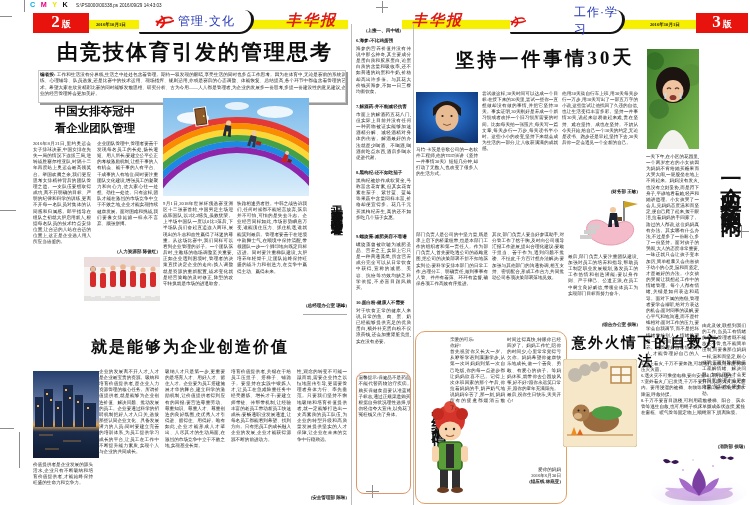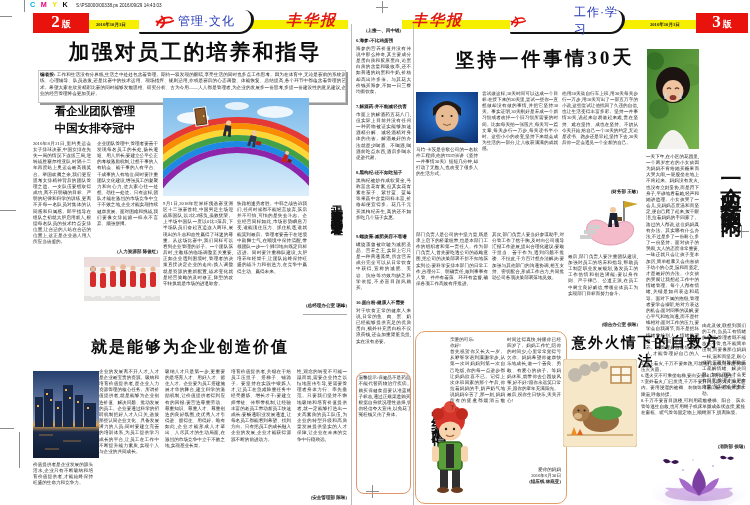--- a/index.html
+++ b/index.html
@@ -92,32 +92,32 @@
     <span class="sect">工作·学习</span>
   </div>
   <div class="col" style="left:650px;top:21px;width:70px;height:8px;">
     <div class="s bold">2016年10月1日</div>
   </div>
   <div class="abs redbox" style="left:696px;top:13px;width:52px;height:20px;">
     <span style="font-size:17px;line-height:1;">3</span>
     <span style="font-size:9px;margin-left:2px;">版</span>
   </div>
 
-  <div class="abs headline" style="left:50px;top:38px;width:290px;font-size:21px;letter-spacing:2px;">加强对员工的培养和指导</div>
+  <div class="abs headline" style="left:50px;top:38px;width:290px;font-size:21px;letter-spacing:2px;">由竞技体育引发的管理思考</div>
 
   <div class="col ednote" style="left:38px;top:70px;width:306px;height:31px;">
     <div class="s" style="padding:1px 2px;">
       <span style="font-weight:bold">编者按:</span>
       <span>工作和生活没有分界线,生活之中处处包含着管理。期待一双发现的眼睛,享受生活的同时也多点工作思考。因为在体育中,无论是赛前的系统训练、心理辅导、队员选拔,还是比赛中的技术运用、现场指挥、规则适用,亦或是赛后的心态调整、体能恢复、总结提高,各个环节中都蕴含着管理的艺术。希望大家在欣赏精彩比赛的同时能够发散思维、研究分析、古为今用——人人都是管理者,为企业的发展多一份思考,多提一份建设性的意见建议,企业的经营管理将会更加美好。</span>
     </div>
   </div>
 
   <div class="abs headline" style="left:36px;top:103px;width:118px;font-size:11.5px;line-height:1.45;">
-    <div>看企业团队管理</div>
-      <div>中国女排夺冠中</div>
+    <div>中国女排夺冠中</div>
+      <div>看企业团队管理</div>
   </div>
   <div class="col" style="left:33px;top:140px;width:58px;height:114px;">
       <div class="s">2016年8月21日,里约奥运会女子排球决赛,中国女排在先失一局的情况下连扳三局,逆转战胜塞尔维亚队,时隔十二年再度站上奥运会最高领奖台。举国欢腾之余,我们更应思考女排精神背后的团队管理之道。一支队伍要想取得成功,离不开明确的目标、严明的纪律和科学的训练,更离不开每一名队员对集体的认同感和归属感。郎平指导在组队之初就大胆启用新人,根据每名队员的技术特点安排位置,让合适的人站在合适的位置上,这正是企业选人用人所应当借鉴的。</div>
     </div>
   <div class="col" style="left:97px;top:140px;width:61px;height:106px;">
       <div class="s">企业团队管理中,管理者要善于发现每名员工的长处,扬长避短、用人所长;要建立公平公正的考核激励机制,让想干事的人有机会、能干事的人有平台、干成事的人有地位;同时要注重团队文化建设,增强员工的凝聚力和向心力,使大家心往一处想、劲往一处使。只有这样,团队才能在激烈的市场竞争中立于不败之地,企业才能实现持续健康发展。面对困难和挑战,我们要像女排姑娘一样永不言弃、顽强拼搏。</div>
     </div>
   <div class="col" style="left:97px;top:248px;width:61px;height:8px;">
       <div class="s right bold">(人力资源部 陈俊红)</div>
     </div>

